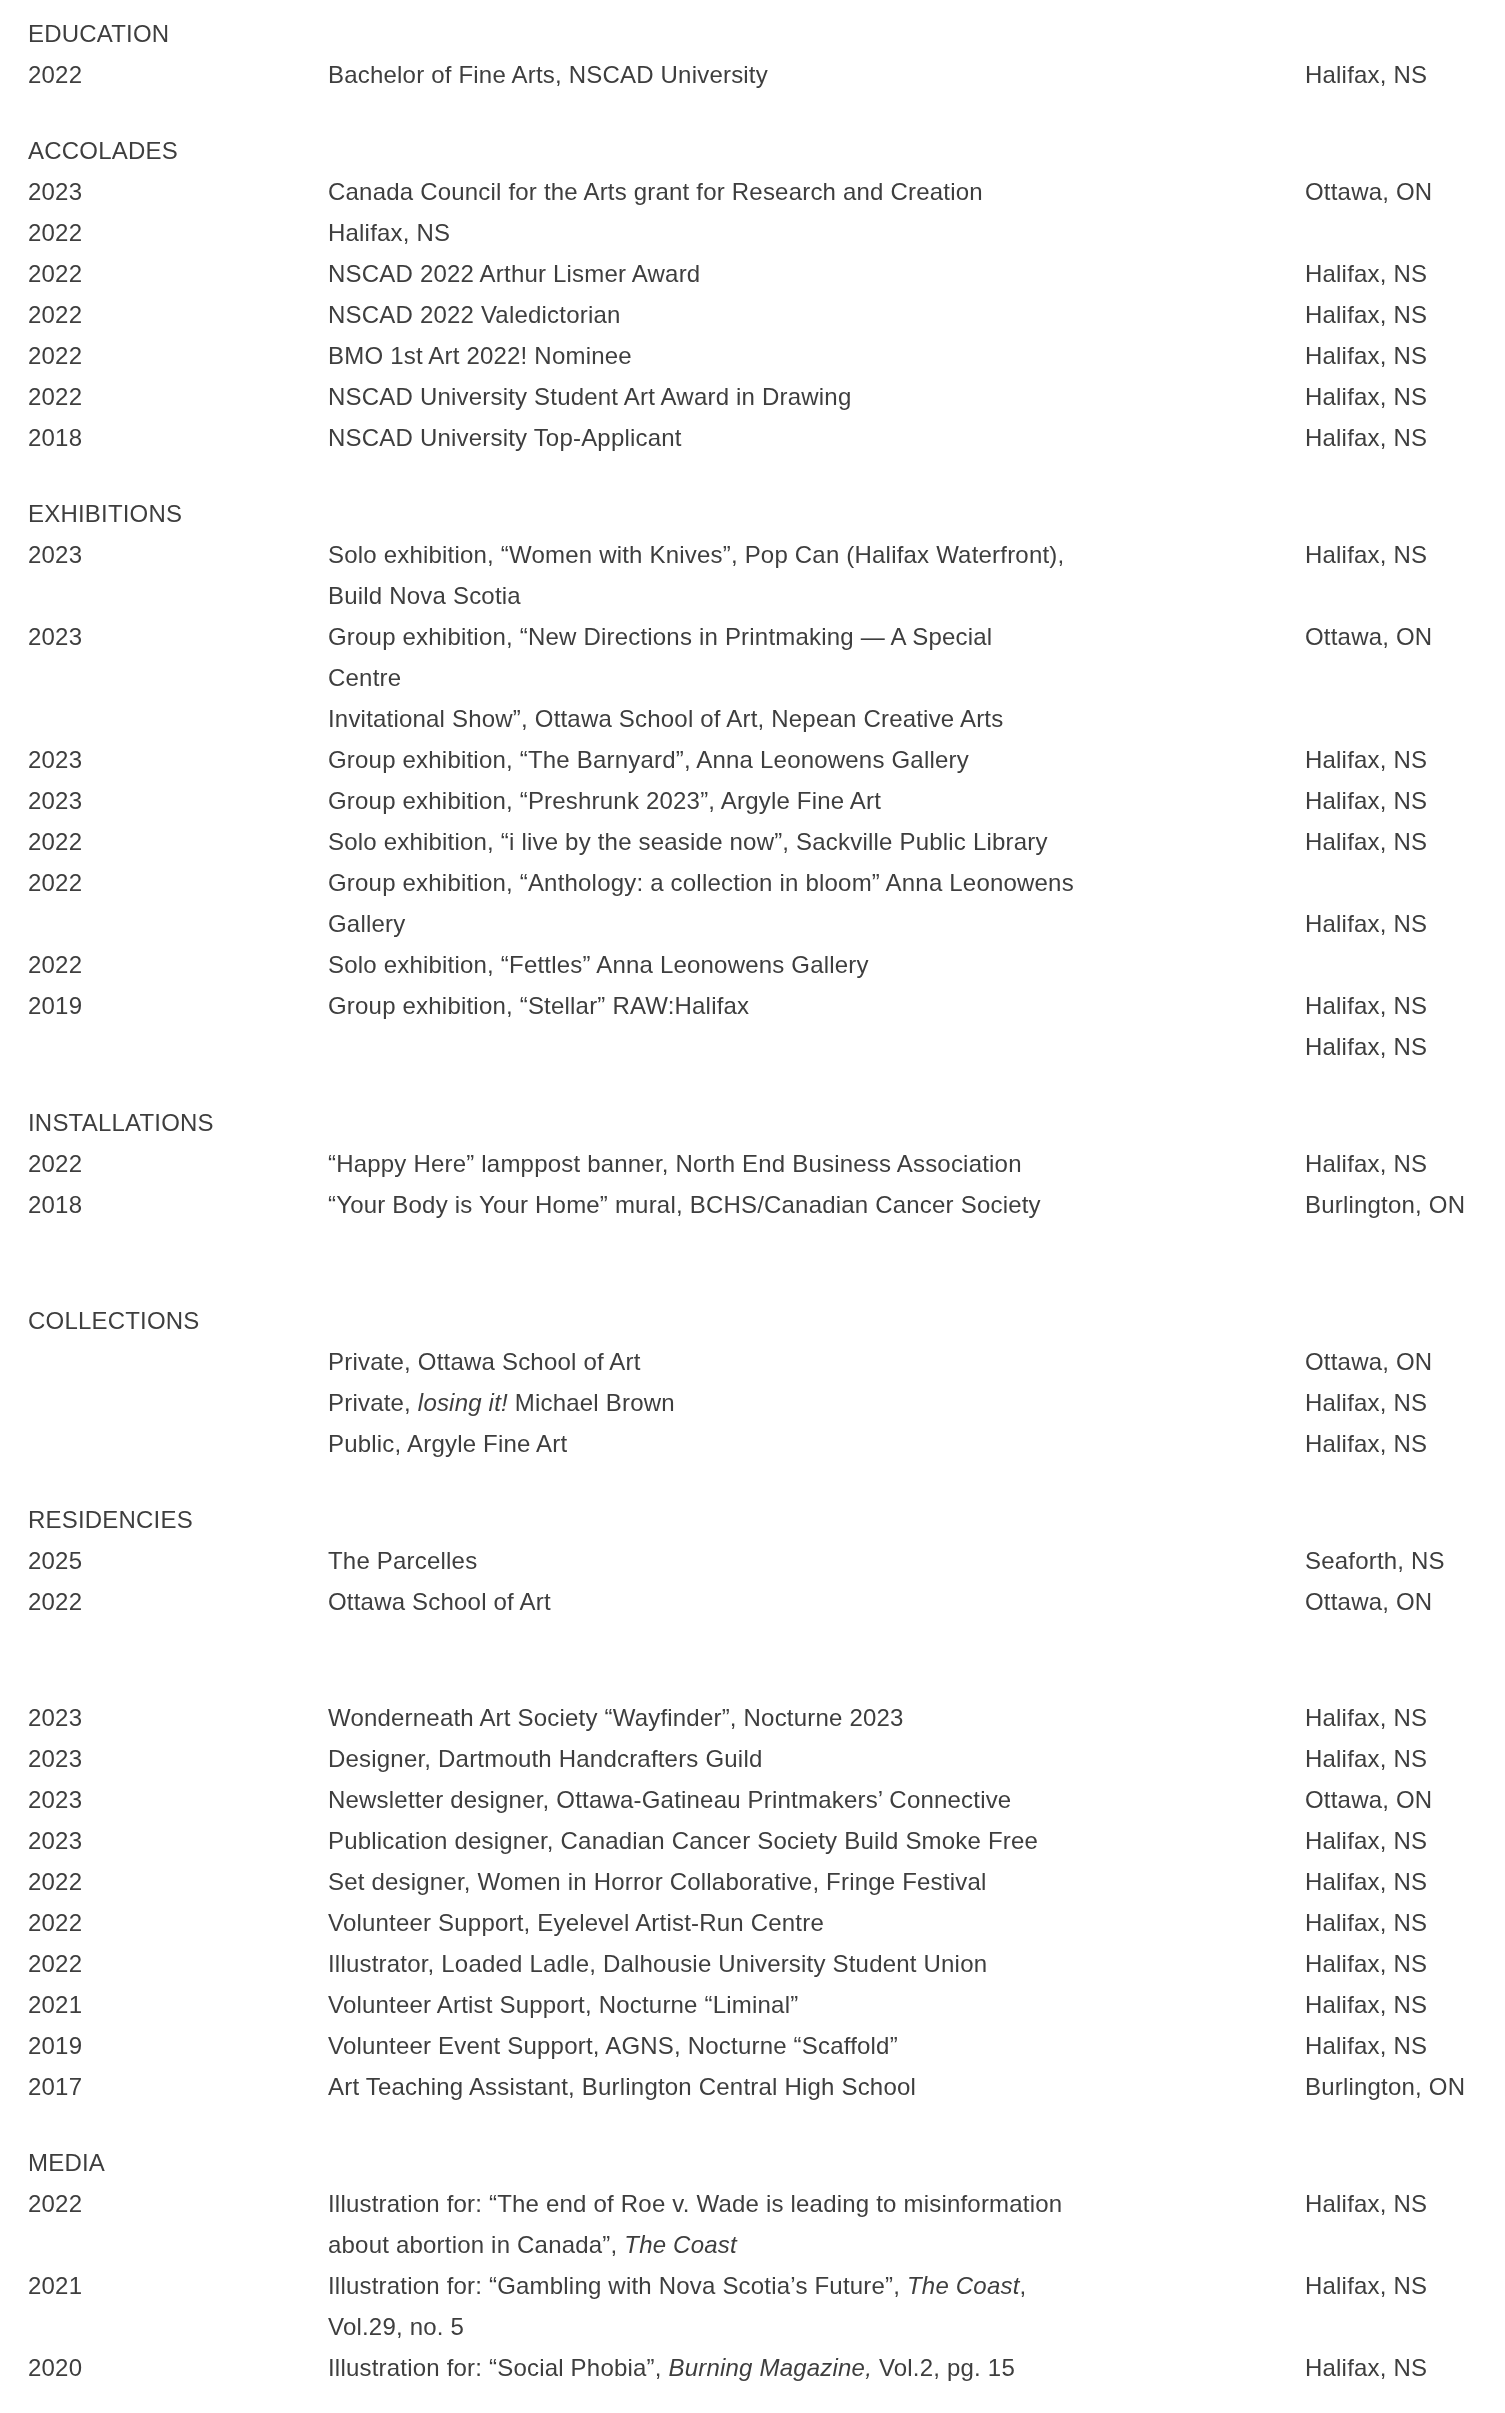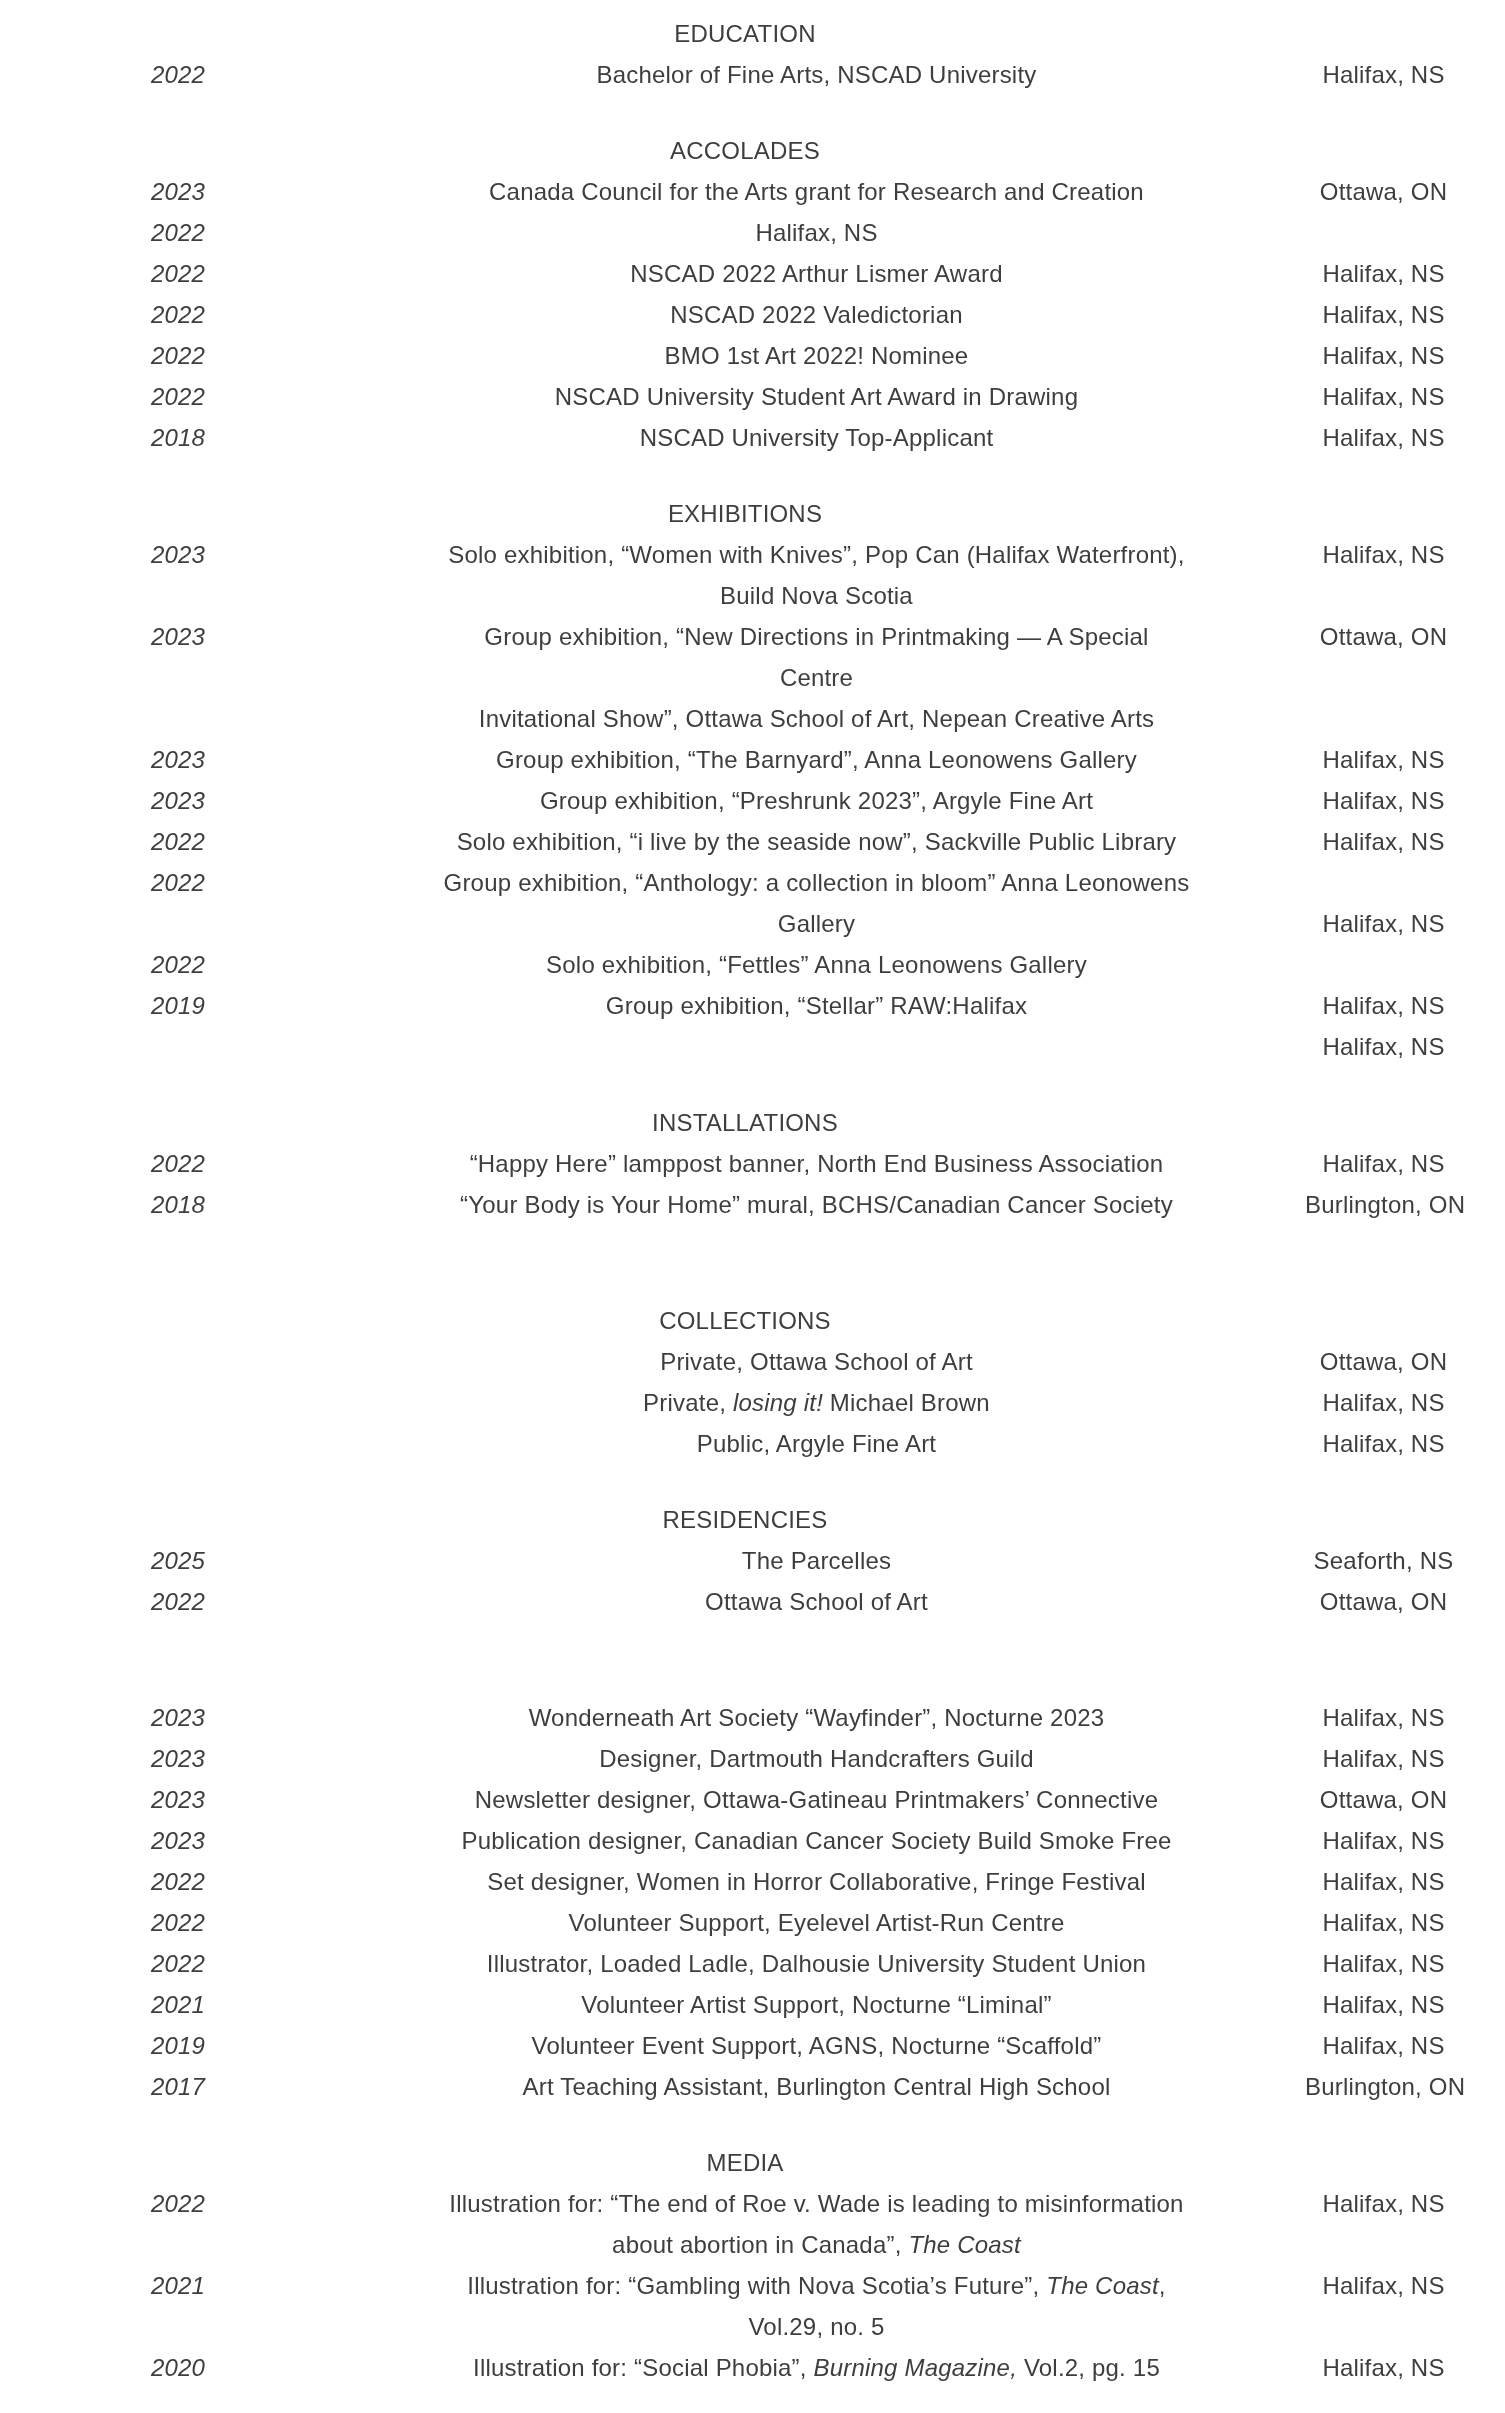--- a/index.html
+++ b/index.html
@@ -8,31 +8,31 @@
     width: 1506px;
     min-height: 2413px;
     font-family: "Liberation Sans", sans-serif;
     font-size: 24px;
     line-height: 41px;
     color: #3e3e3e;
     padding: 12.5px 44px 47px 28px;
     letter-spacing: 0.2px;
   }
   #cv-root { width: 100%; }
-  .cv-section { margin-top: 35px; text-align: center; }
+  .cv-section { margin-top: 35px; }
   .cv-section:first-child { margin-top: 0; }
   .cv-section--large-gap { margin-top: 75px; }
   .section-title { font-size: 24px; }
   .cv-line {
     display: grid;
     grid-template-columns: 300px 977px 1fr;
     min-height: 41px;
     align-items: start;
   }
-  .col-year { white-space: nowrap; font-style: italic; }
+  .col-year { white-space: nowrap; }
   .col-desc { overflow: visible; }
   .col-loc { white-space: nowrap; }
   .italic { font-style: italic; }
 </style>
 </head>
 <body>
 
 <main id="cv-root">
     <section class="cv-section">
       <div class="section-title">EDUCATION</div>

